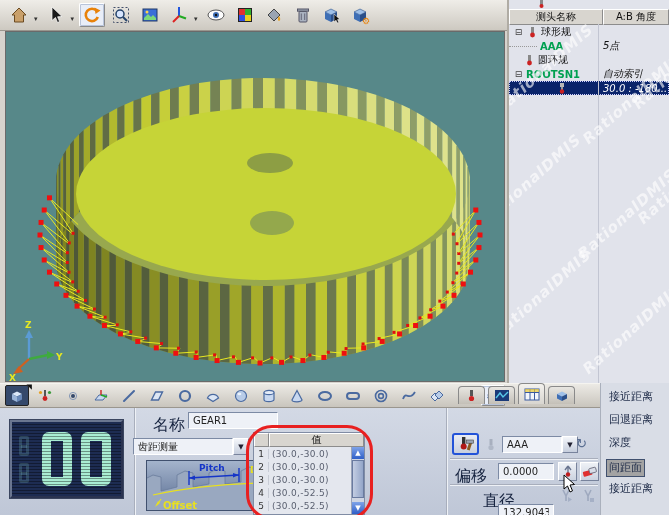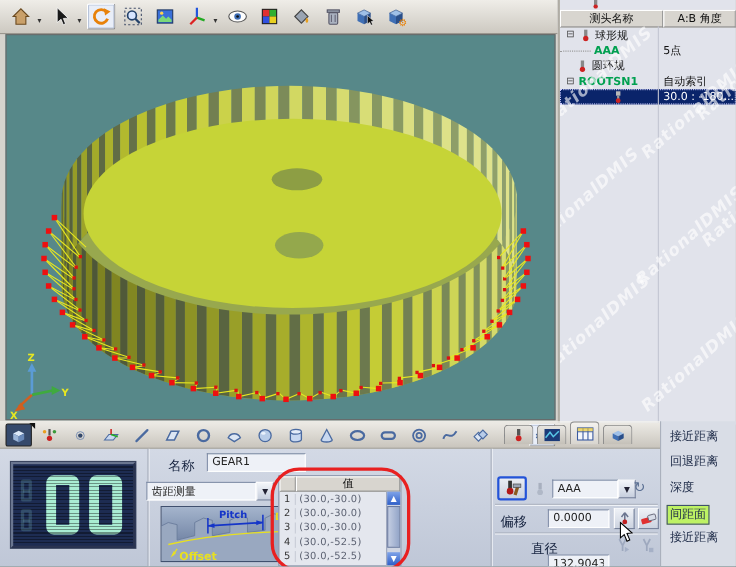--- a/index.html
+++ b/index.html
@@ -23,21 +23,21 @@
   
   #right-panel{position:absolute;left:507px;top:0;width:162px;height:386px;background:#e1e3eb;
     border-left:2px solid #b0aca4;overflow:hidden;}
   #tree-mini-row{height:8px;position:relative;}
   #tree-header{display:flex;height:16px;margin-top:1px;}
   .th{background:#d8d5cf;border:1px solid;border-color:#fff #8c8c8c #8c8c8c #fff;
     font-size:10px;color:#111;display:flex;align-items:center;justify-content:center;}
   .th.c1{width:94px;} .th.c2{width:66px;}
   .trow{display:flex;height:14px;align-items:center;font-size:10px;color:#111;position:relative;}
   .trow .lab{display:flex;align-items:center;gap:3px;width:94px;overflow:hidden;white-space:nowrap;}
-  .trow .val{width:66px;overflow:hidden;white-space:nowrap;}
+  .trow .val{width:66px;overflow:hidden;white-space:nowrap;font-style:italic;}
   .expander{font-size:9px;color:#444;width:9px;text-align:center;line-height:9px;}
   .indent{display:inline-block;}
   .green{color:#00a050;font-weight:bold;}
   .trow.selected .lab,.trow.selected .val{color:#fff;gap:47px;}
   .trow.selected{background:#0a246a;outline:1px dotted #d0d0ff;outline-offset:-1px;}
   .probe-ico{flex:0 0 auto;}
   #watermark-layer{position:absolute;left:0;top:0;width:100%;height:100%;pointer-events:none;overflow:hidden;}
   .wm{position:absolute;color:rgba(255,255,255,0.62);font-weight:bold;font-style:italic;
     font-size:15px;transform:rotate(-42deg);white-space:nowrap;letter-spacing:1px;}
   #rp-divider{position:absolute;left:89px;top:24px;bottom:0;width:1px;background:#c2c5d2;}
@@ -61,21 +61,21 @@
   #lcd{position:absolute;left:10px;top:12px;width:113px;height:78px;background:#1d2c52;
     border:2px solid;border-color:#6a7690 #2a3350 #2a3350 #6a7690;box-shadow:0 0 0 1px #3a455f;
     display:flex;align-items:center;overflow:hidden;}
   #lcd:before{content:"";position:absolute;inset:0;
     background:repeating-linear-gradient(#0000 0 2px,rgba(0,0,0,.38) 2px 3px);}
   .ghost-col{width:18px;display:flex;flex-direction:column;gap:7px;align-items:center;margin-left:3px;}
   .ghost8{width:10px;height:20px;border:3px solid rgba(130,200,200,0.22);border-radius:2px;position:relative;}
   .ghost8:after{content:"";position:absolute;left:-1px;right:-1px;top:6px;height:3px;background:rgba(130,200,200,0.22);}
   .zero{width:30px;height:54px;border:9px solid #a9edd3;border-radius:7px;margin-left:9px;}
 
-  .cjk-label{color:#16233f;font-size:12px;}
+  .cjk-label{color:#16233f;font-size:16px;}
   .field{background:#eef1f7;border:1px solid;border-color:#7c8aa4 #fff #fff #7c8aa4;
     font-size:10px;color:#222;padding:1px 4px;height:17px;}
   input.field{width:100%;outline:none;}
   .dropbtn{width:16px;height:17px;background:linear-gradient(#f4f6fa,#c6cedd);
     border:1px solid;border-color:#fff #78839c #78839c #fff;display:flex;align-items:center;justify-content:center;
     font-size:7px;color:#223;}
 
   
   #name-label{position:absolute;left:153px;top:7px;}
   #name-input{position:absolute;left:188px;top:4px;width:90px;}
@@ -123,21 +123,21 @@
     background:linear-gradient(#eef1f6,#ccd3e0);border:1px solid;border-color:#fff #78839c #78839c #fff;
     display:flex;align-items:center;justify-content:center;}
   #diameter-label{position:absolute;left:455px;top:83px;margin-left:28px;}
   #diameter-input{position:absolute;left:498px;top:96px;width:56px;}
   .ghost-probe{position:absolute;top:80px;opacity:.5;}
 
   
   #distance-panel{position:absolute;left:600px;top:383px;width:69px;height:132px;background:#d9dde6;
     border-left:1px solid #aab0bc;padding:4px 0 0 8px;}
   .dlabel{color:#1d2a47;font-size:11px;height:23px;line-height:20px;white-space:nowrap;}
-  .dlabel.boxed{border:1px solid #40506e;background:#bef264;height:18px;line-height:16px;padding:0 2px;margin:3px 0 2px -3px;display:inline-block;}
+  .dlabel.boxed{border:1px solid #40506e;background:#a3a3a3;height:18px;line-height:16px;padding:0 2px;margin:3px 0 2px -3px;display:inline-block;}
 
   #cursor{position:absolute;left:563px;top:474px;z-index:20;pointer-events:none;}
 </style>
 </head>
 <body>
 
 <div id="app">
 
   <div id="top-toolbar">
     <div class="tbtn">

